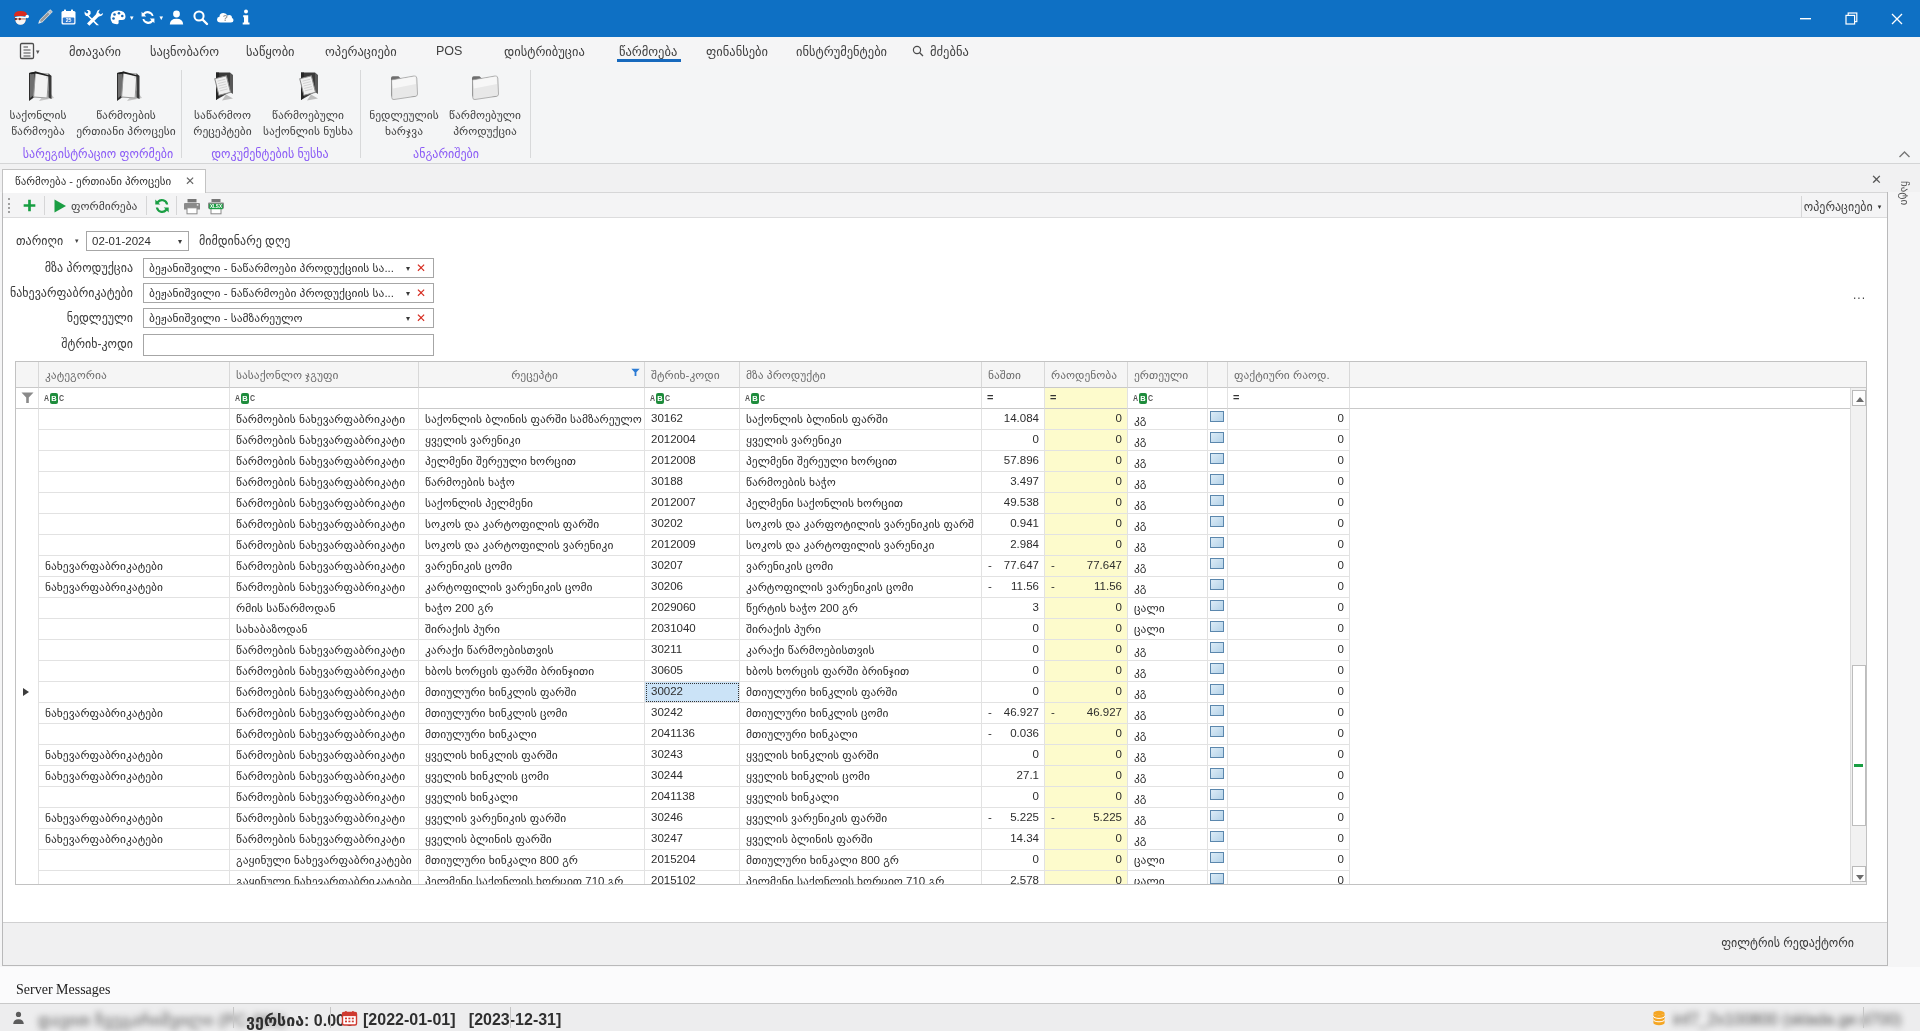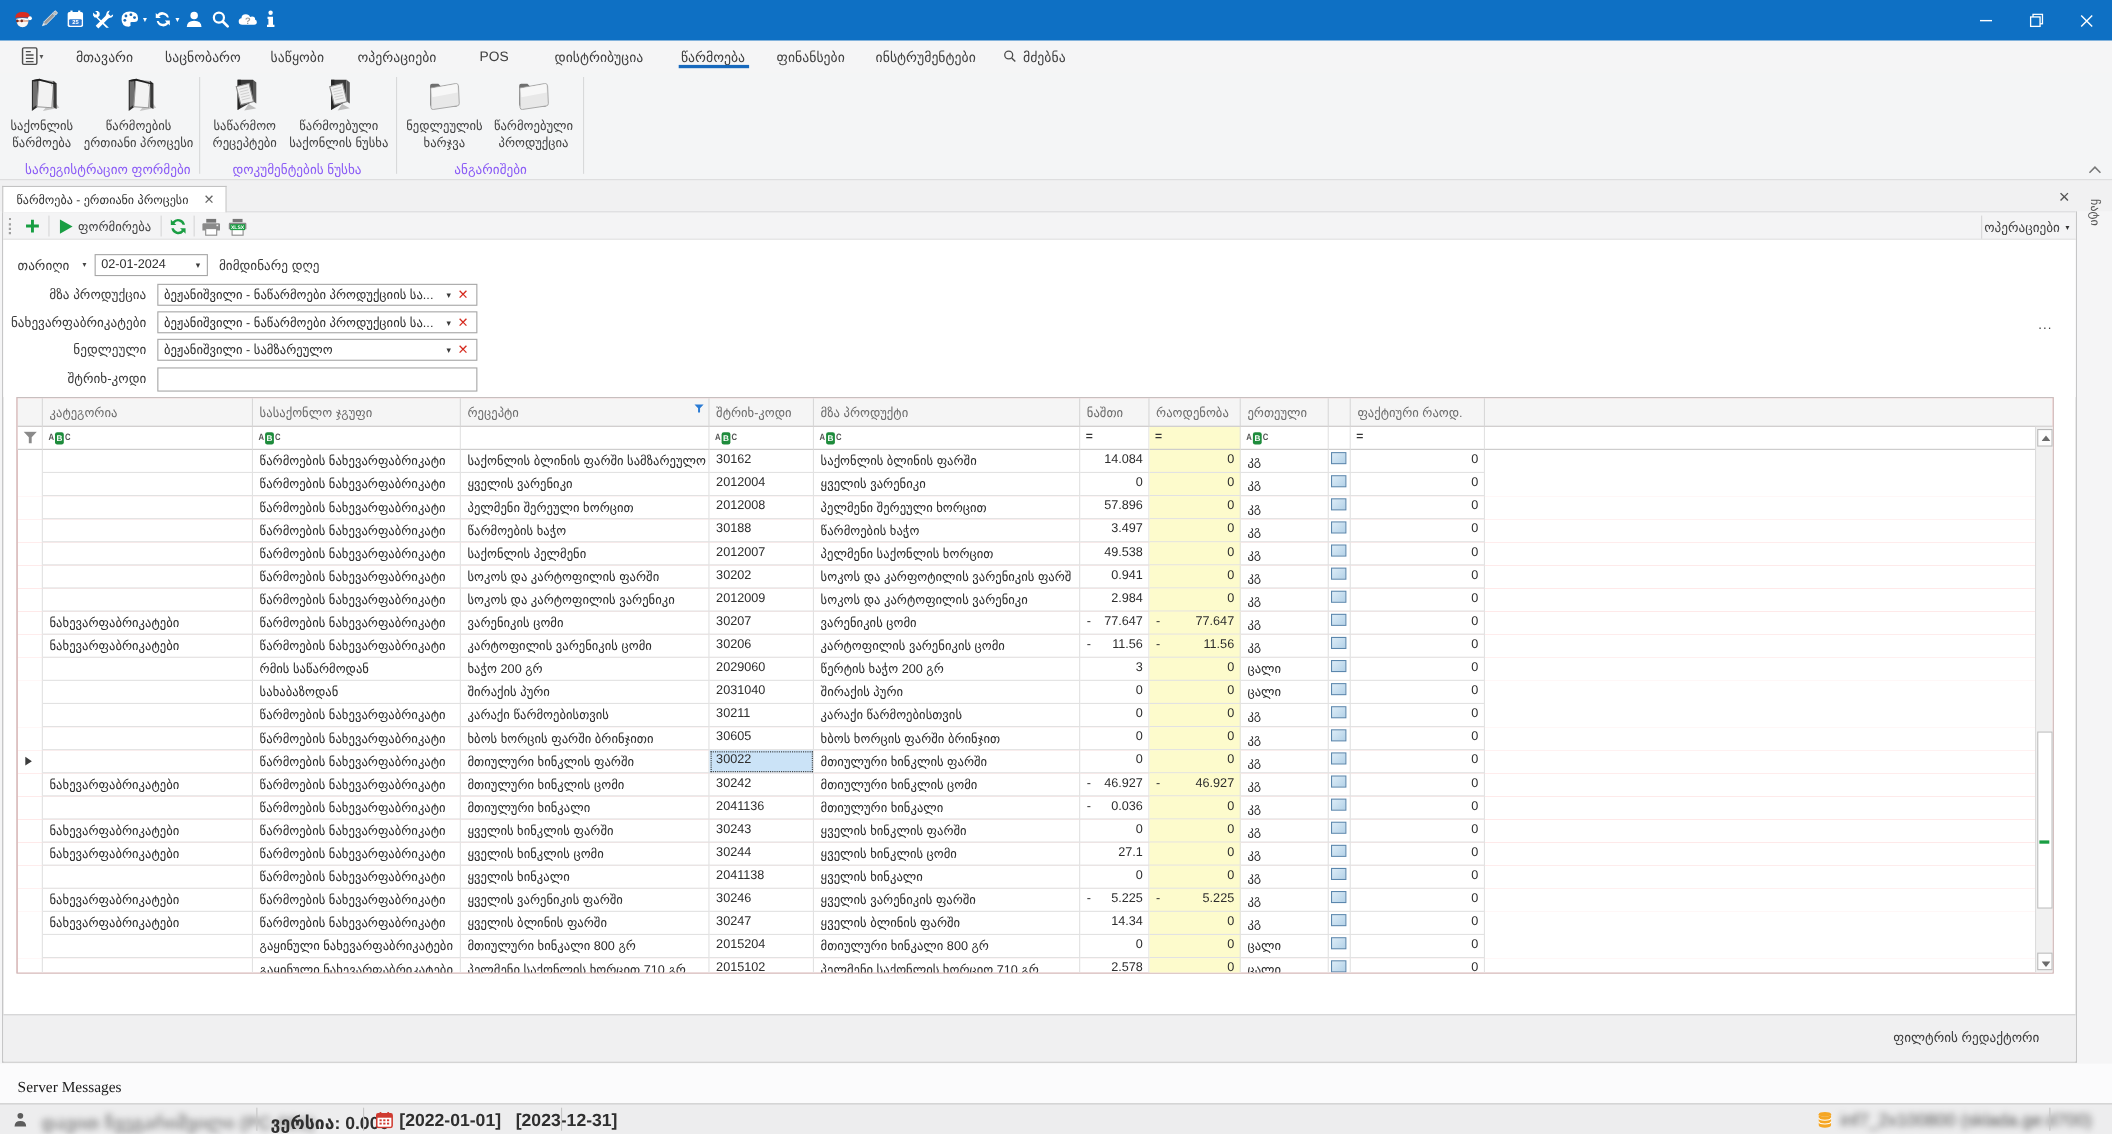--- a/index.html
+++ b/index.html
@@ -36,31 +36,31 @@
 #opbtn { position:absolute; right:4px; top:3px; width:82px; height:21px; font-size:12px; color:#444; display:flex; align-items:center; justify-content:center; border-left:1px solid #d6d6d7; }
 #opbtn .car { font-size:7px; margin-left:5px; color:#333; }
 
 #fform { position:absolute; left:0; top:26px; width:1884px; height:143px; background:#fff; font-size:12px; color:#3c3c3c; }
 .flabel { position:absolute; text-align:right; }
 .fbox { position:absolute; background:#fff; border:1px solid #a6a6a6; font-size:11.5px; color:#2f2f2f; display:flex; align-items:center; }
 .fbox .tx { padding-left:5px; flex:1; white-space:nowrap; overflow:hidden; }
 .fbox .car { font-size:8px; color:#3a3a3a; padding:0 6px 0 2px; }
 .fbox .rx { color:#d62c20; font-weight:bold; font-size:12px; padding-right:7px; }
 
-#grid { position:absolute; left:12px; top:169px; width:1852px; height:524px; border:1px solid #c2c2c2; font-size:11.5px; background:#fca5a5; }
+#grid { position:absolute; left:12px; top:169px; width:1852px; height:524px; border:1px solid #c2c2c2; font-size:11.5px; background:#a3a3a3; }
 .hrow { display:flex; height:26px; background:#f5f5f5; color:#6d6d6d; }
 .hrow > div { border-right:1px solid #d8d8d8; border-bottom:1px solid #c9c9c9; padding:6px 0 0 6px; white-space:nowrap; overflow:hidden; position:relative; }
 .frow { display:flex; height:21px; background:#fff; color:#444; }
 .frow > div { border-right:1px solid #e2e2e2; border-bottom:1px solid #c9c9c9; padding:3px 0 0 5px; white-space:nowrap; overflow:hidden; }
 #dwrap { height:475px; overflow:hidden; }
 .drow { display:flex; height:21px; background:#fff; color:#2d2d2d; }
 .drow > div { border-right:1px solid #e2e2e2; border-bottom:1px solid #e2e2e2; padding:3px 0 0 6px; white-space:nowrap; overflow:hidden; }
 .drow .gut, .frow .gut, .hrow .gut { width:23px; flex:none; padding:0; position:relative; }
 .drow .gut { border-bottom:none; }
-.w-cat { width:191px; flex:none; } .w-grp { width:189px; flex:none; } .w-rec { width:226px; flex:none; }
+.w-cat { width:191px; flex:none; } .w-grp { width:189px; flex:none; } .w-rec { width:226px; flex:none;text-align:center; }
 .w-code { width:95px; flex:none; } .w-prod { width:242px; flex:none; } .w-nash { width:63px; flex:none; }
 .w-raod { width:83px; flex:none; } .w-unit { width:80px; flex:none; } .w-btn { width:20px; flex:none; }
 .w-fact { width:122px; flex:none; } .w-fill { flex:1; border-right:none !important; }
 .c-cat { width:191px; flex:none; } .c-grp { width:189px; flex:none; } .c-rec { width:226px; flex:none; }
 .c-code { width:95px; flex:none; } .c-prod { width:242px; flex:none; }
 .c-nash { width:63px; flex:none; text-align:right; padding-right:5px !important; display:flex; justify-content:flex-end; }
 .c-raod { width:83px; flex:none; background:#fdfbcc; text-align:right; padding-right:5px !important; display:flex; justify-content:flex-end; }
 .neg { justify-content:space-between !important; }
 .c-unit { width:80px; flex:none; } .c-btn { width:20px; flex:none; padding:2px 0 0 2px !important; }
 .c-fact { width:122px; flex:none; text-align:right; padding-right:5px !important; }

